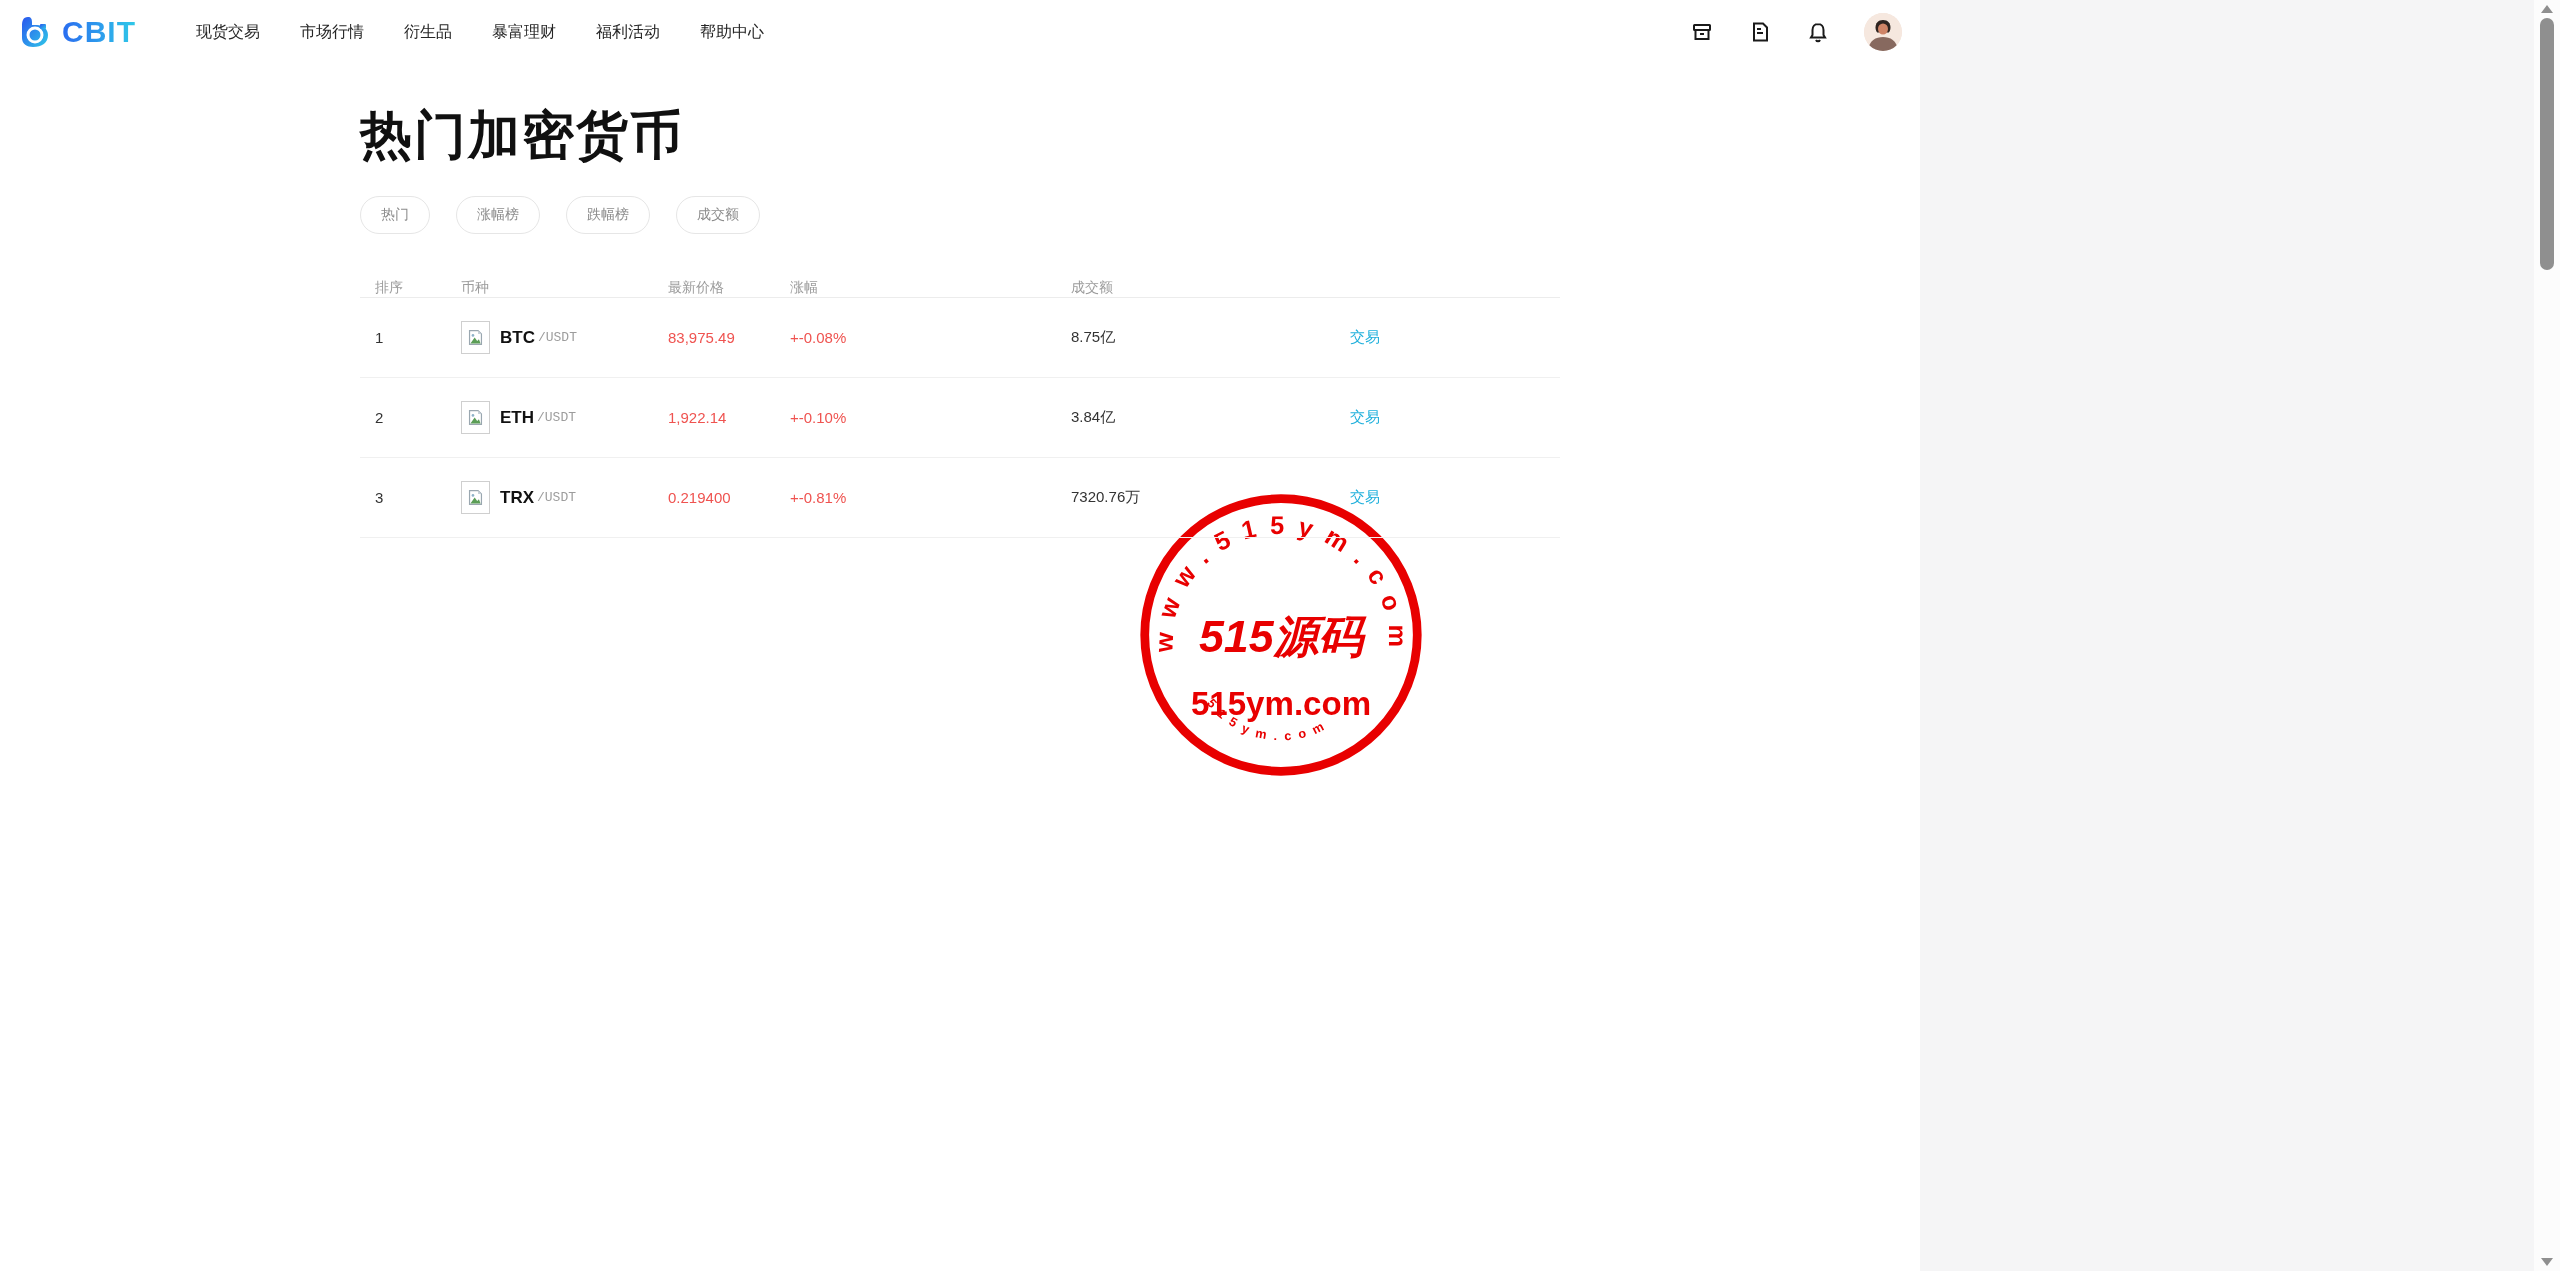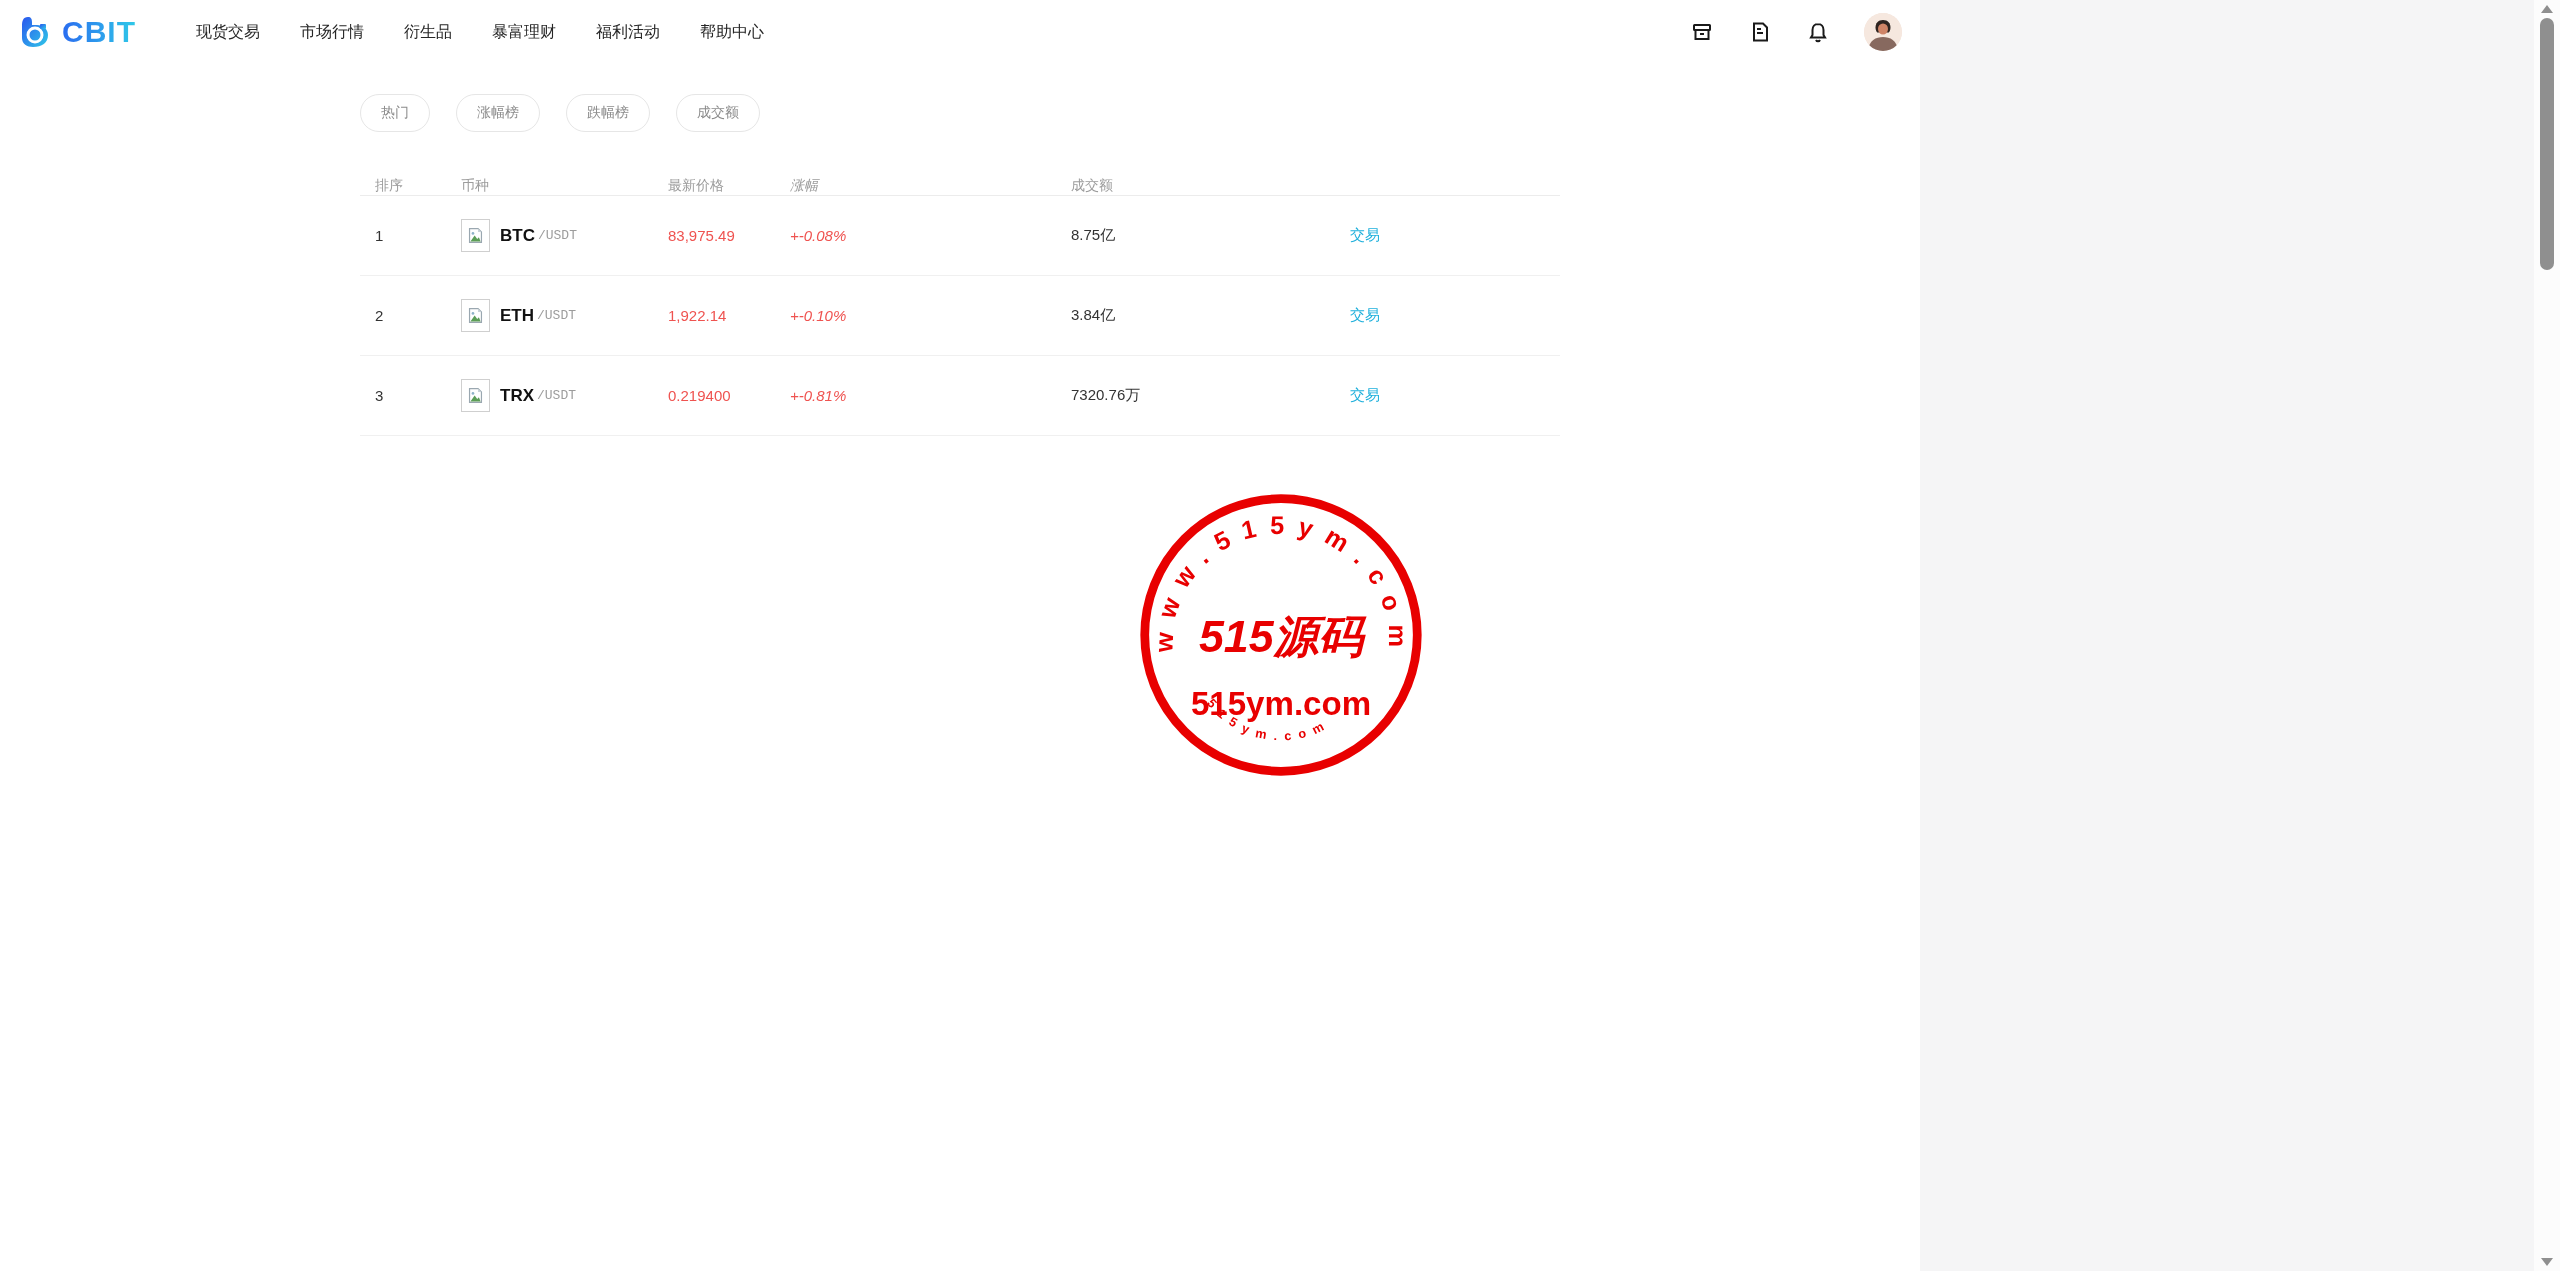--- a/index.html
+++ b/index.html
@@ -65,21 +65,21 @@
     margin-top:28px; height:36px; display:flex; align-items:flex-end;
     border-bottom:1px solid #ececec; font-size:14px; color:#9c9c9c;
   }
   .trow {
     height:80px; display:flex; align-items:center;
     border-bottom:1px solid #f0f0f0; font-size:15px; color:#333;
   }
   .c-rank   { width:101px; padding-left:15px; }
   .c-coin   { width:207px; display:flex; align-items:center; }
   .c-price  { width:122px; }
-  .c-change { width:281px;font-style:italic; }
+  .c-change { width:281px; }
   .c-vol    { width:279px; }
   .c-action { flex:1; }
   .coin-icon {
     width:29px; height:33px; border:1px solid #cfcfcf; background:#fff;
     display:flex; align-items:center; justify-content:center; margin-right:10px;
   }
   .coin-sym { font-size:17px; font-weight:bold; color:#111; }
   .coin-pair { font-size:13px; color:#9c9c9c; margin-left:3px;font-family:Liberation Mono, monospace; }
   .price-up, .change-up { color:#ef5350; }
   .trade-link { color:#1fb0dc; cursor:pointer; font-size:15px; }
@@ -173,20 +173,21 @@
     <text x="150" y="167" fill="#e80000" font-size="46" font-weight="bold" font-style="italic" text-anchor="middle">515源码</text>
     <text x="150" y="232" fill="#e80000" font-size="34" font-weight="bold" text-anchor="middle">515ym.com</text>
     <text fill="#e80000" font-size="13" font-weight="bold" letter-spacing="8">
       <textPath href="#botArc" startOffset="10">515ym.com</textPath>
     </text>
   </svg>
 
   <div class="container">
 
 
+    <div class="market-title">热门加密货币</div>
 
     <div class="filters">
       <div class="pill">热门</div>
       <div class="pill">涨幅榜</div>
       <div class="pill">跌幅榜</div>
       <div class="pill">成交额</div>
     </div>
 
     <div class="thead">
       <div class="c-rank">排序</div>

